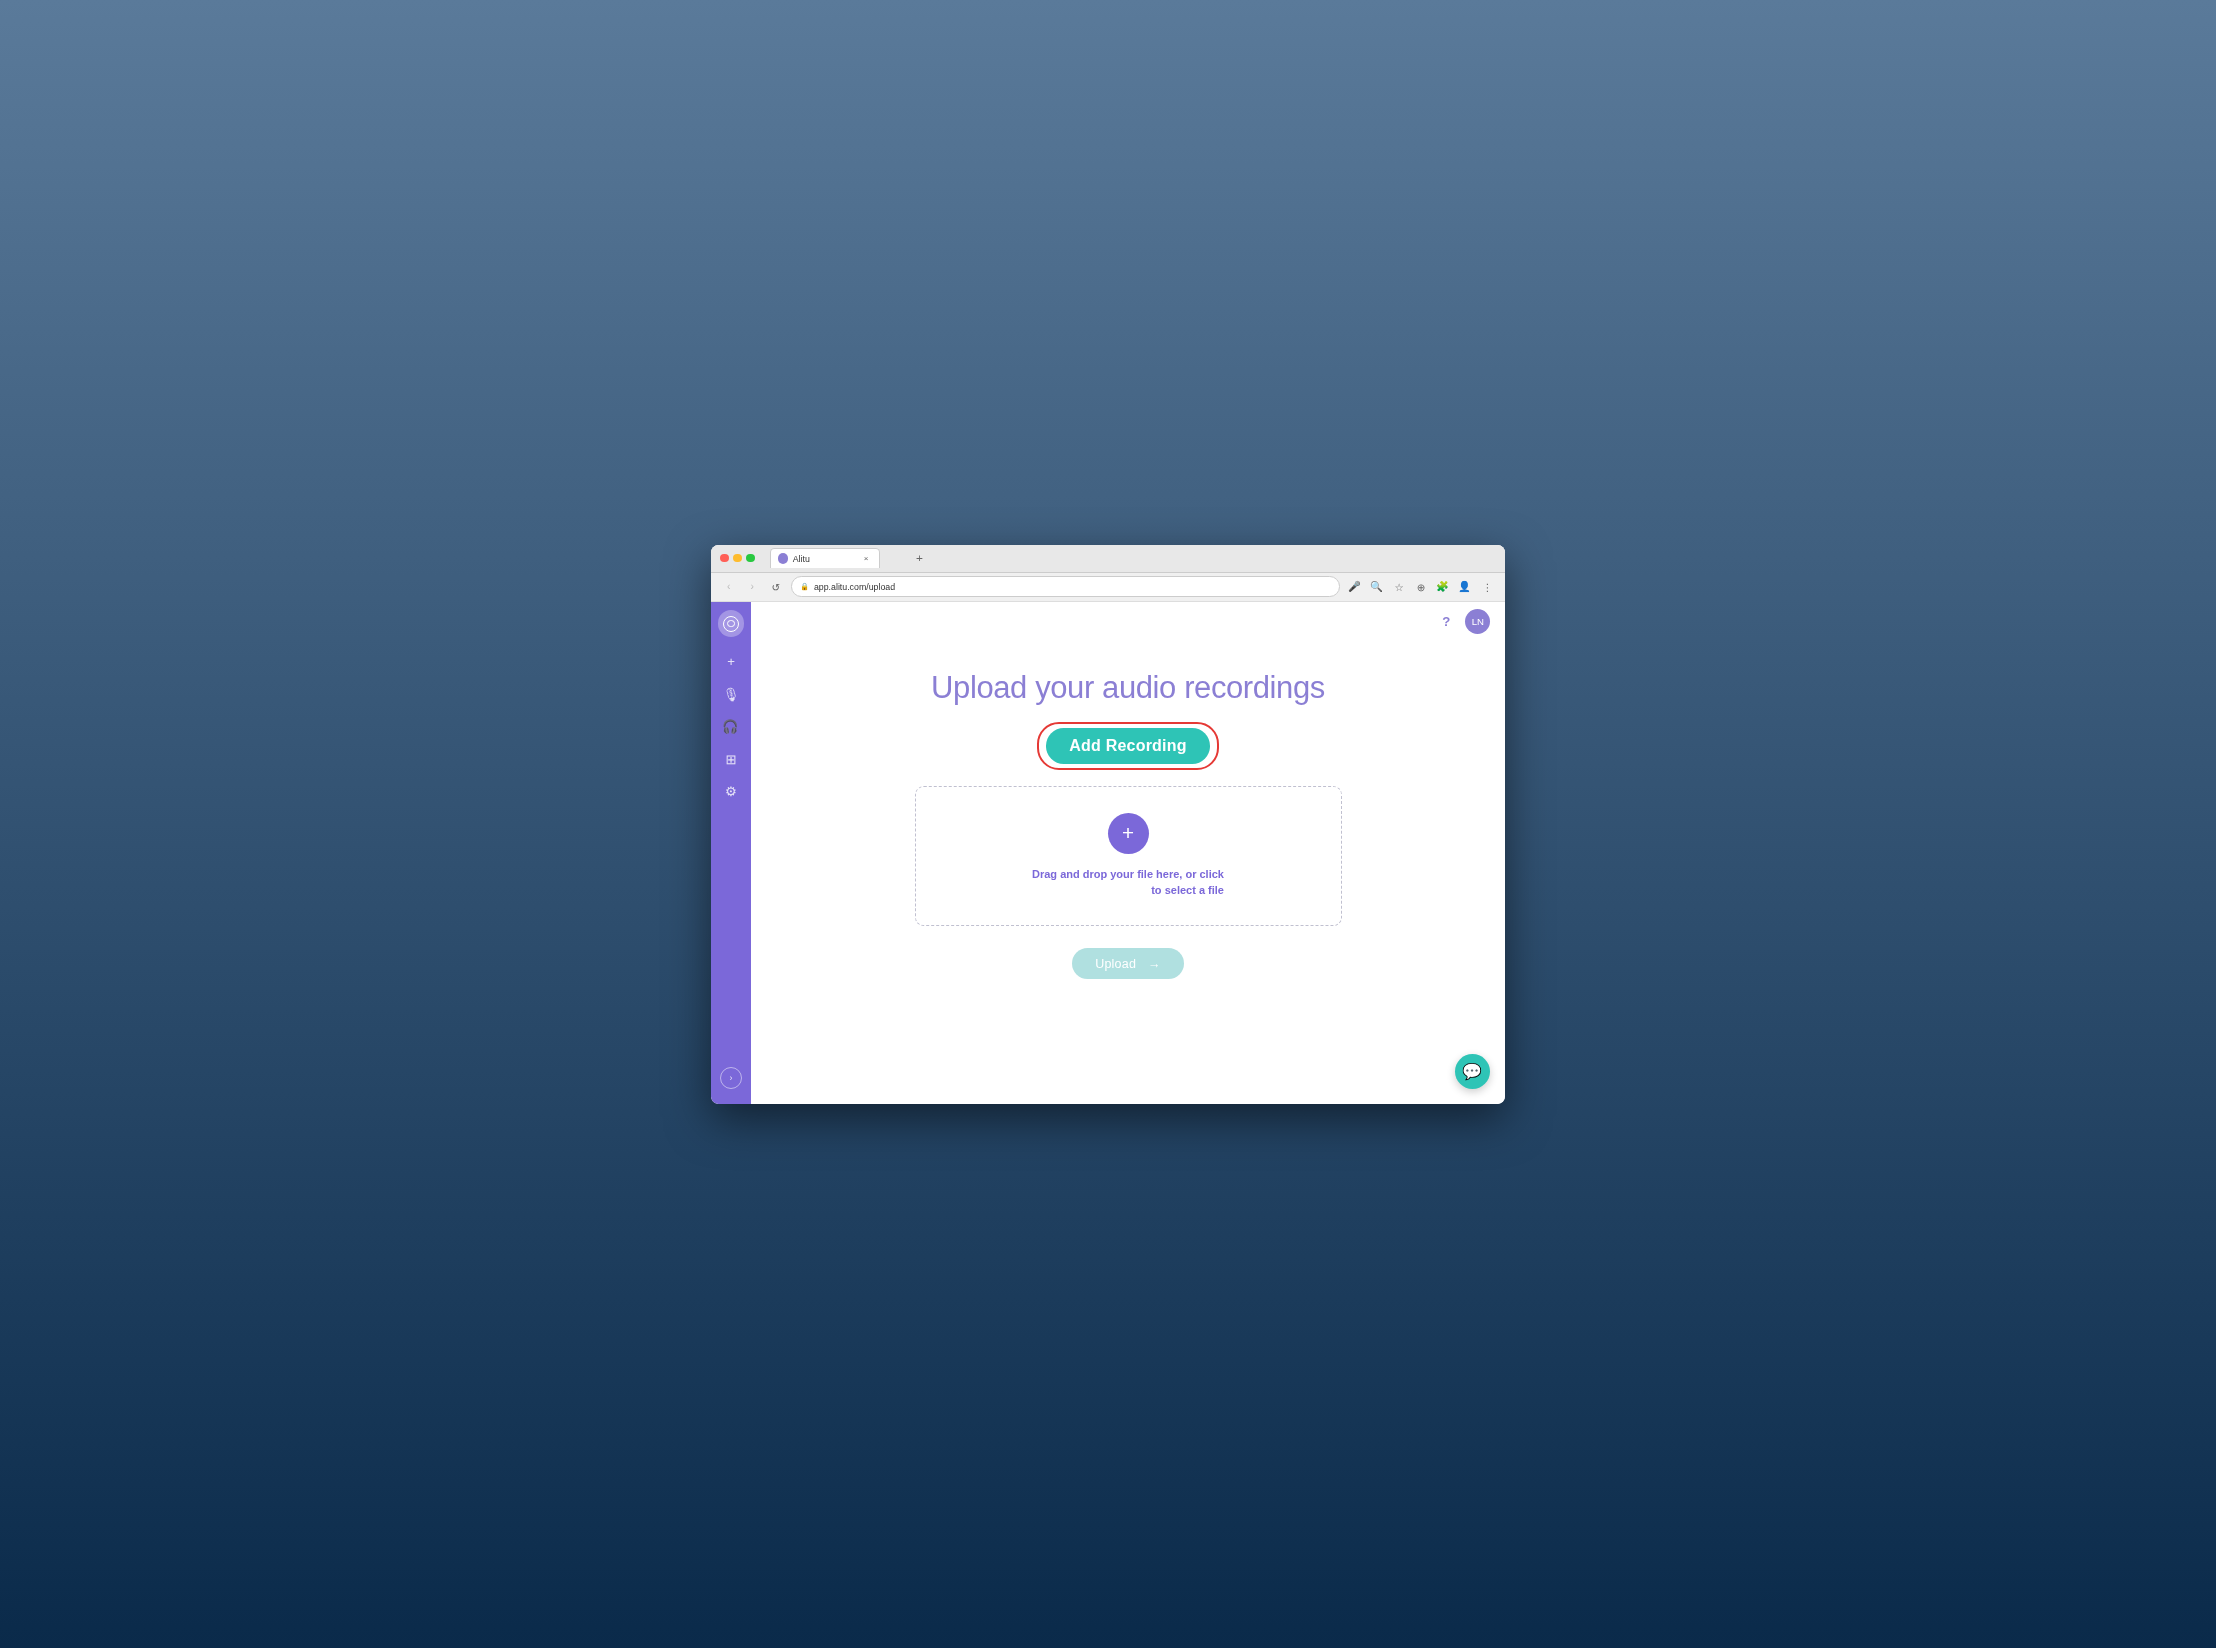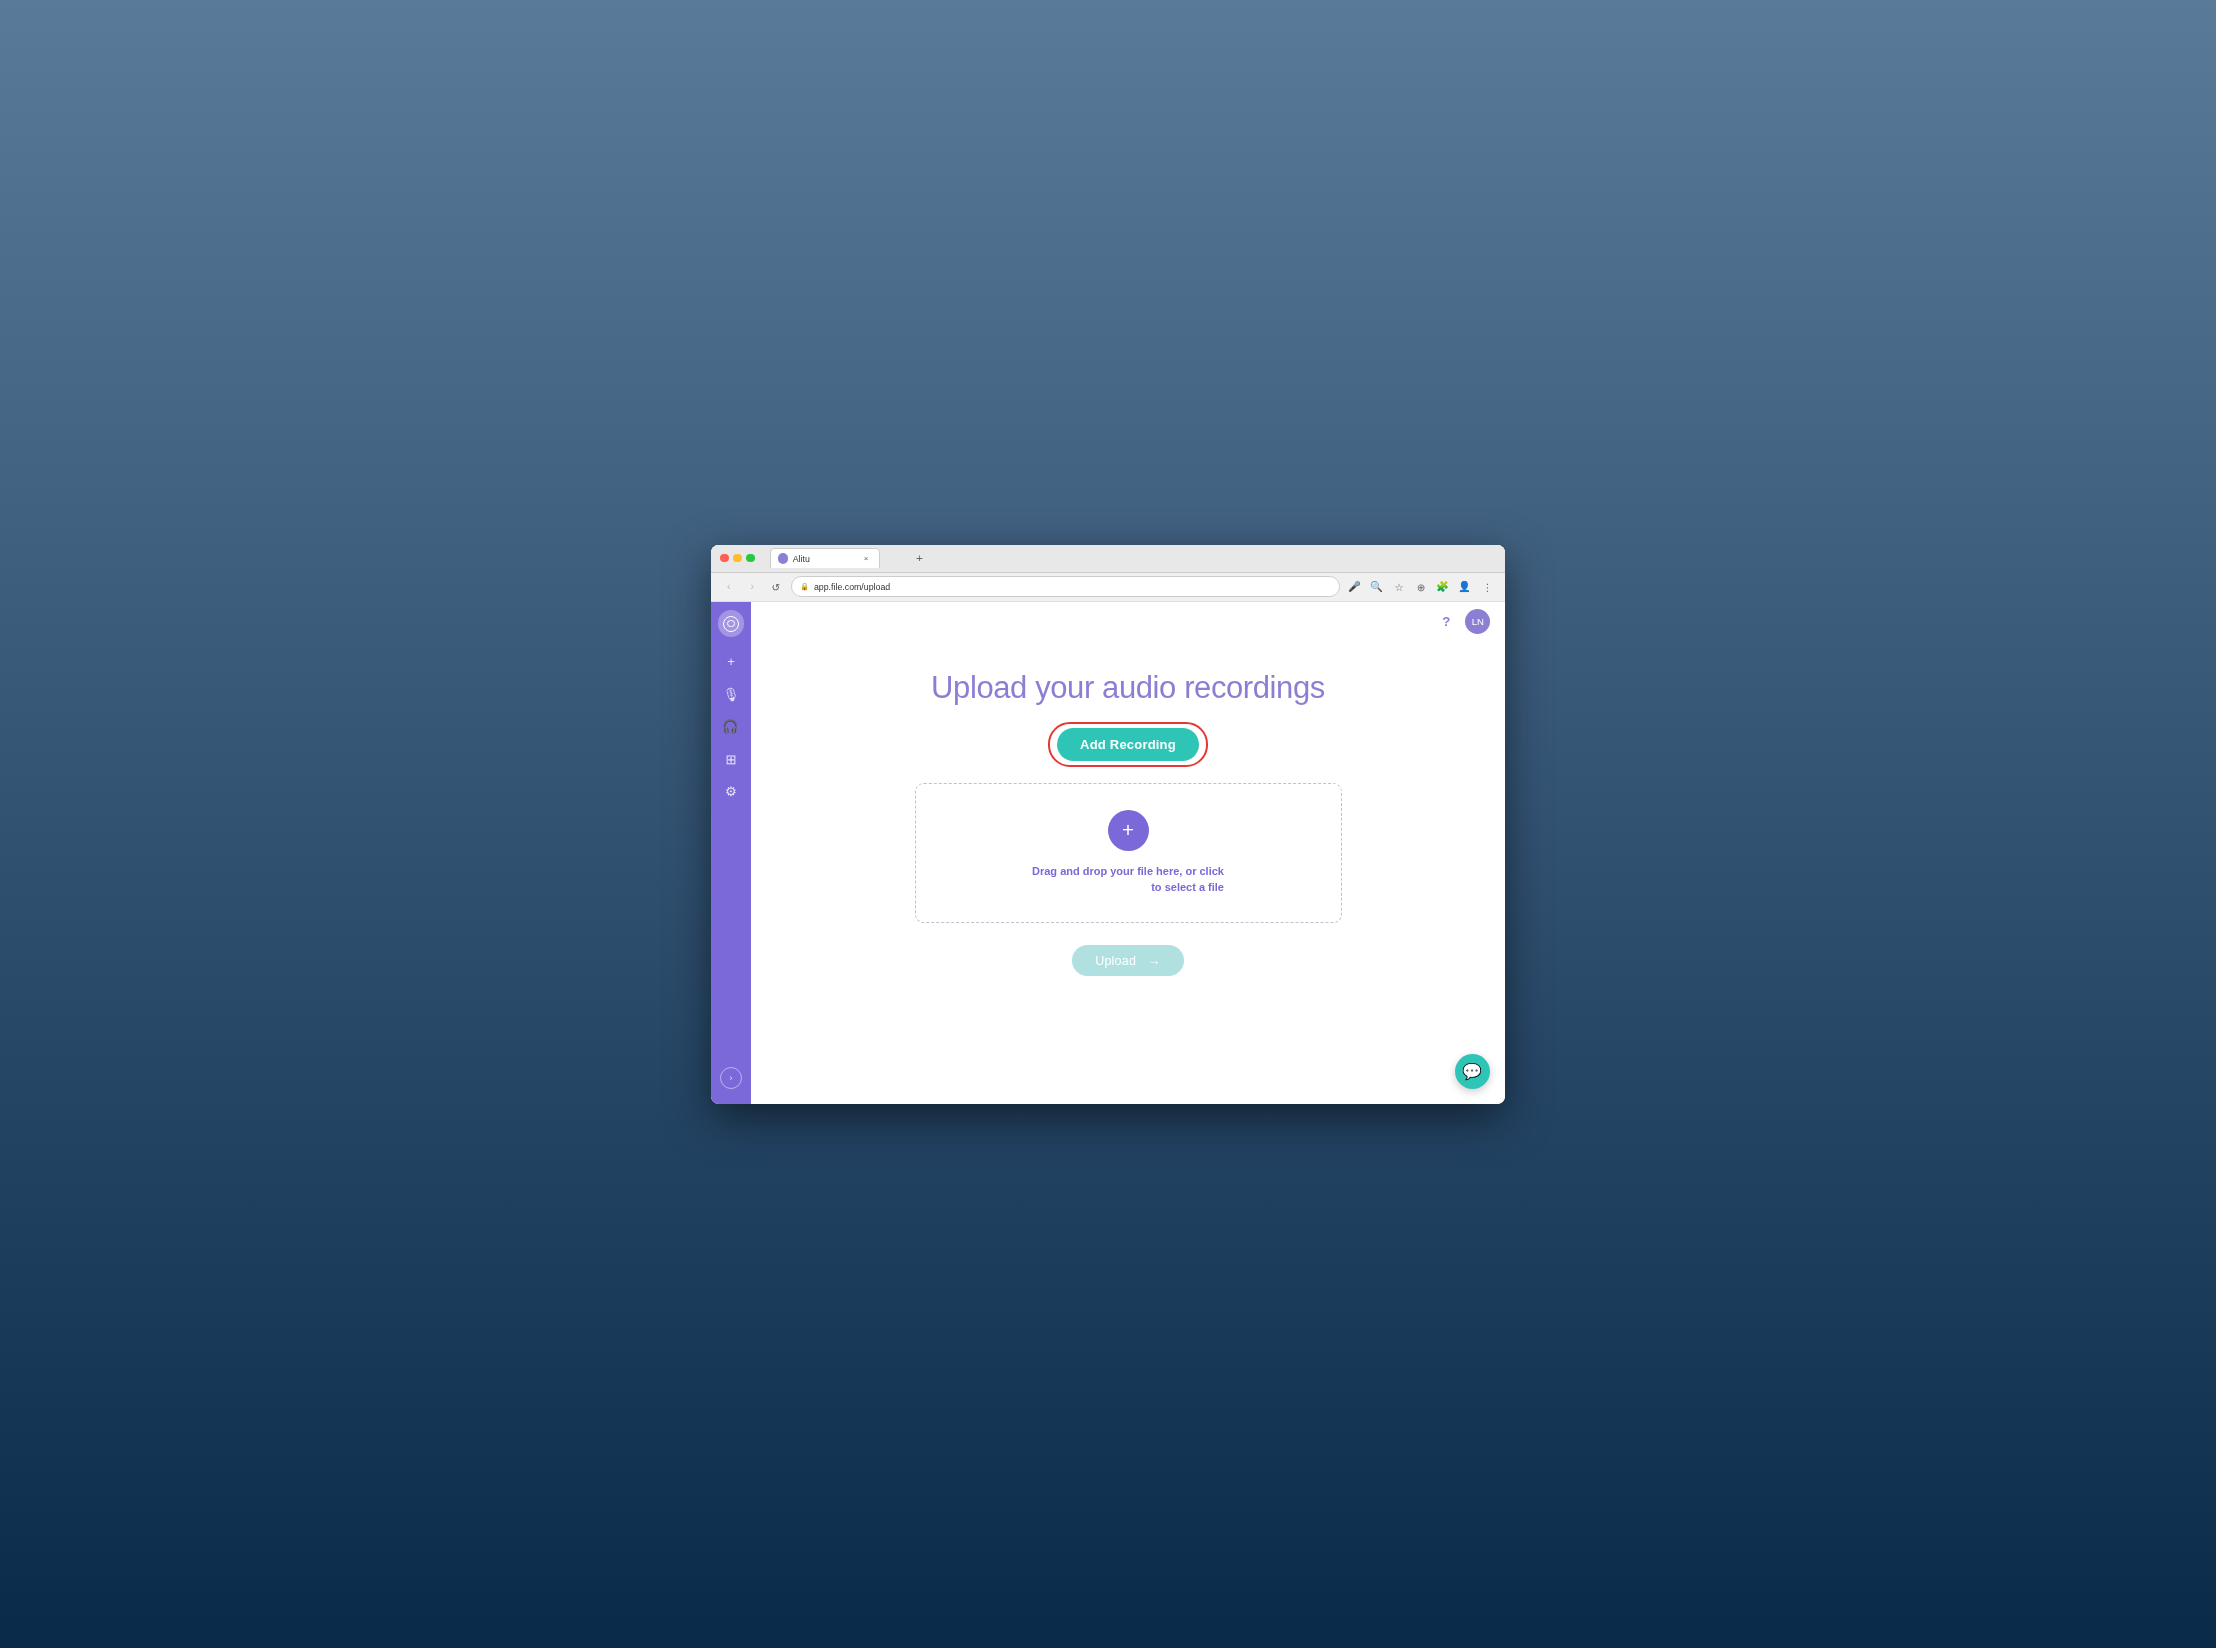--- a/index.html
+++ b/index.html
@@ -349,21 +349,21 @@
       border-radius: 22px;
       pointer-events: none;
     }
 
     .add-recording-btn {
       background: #2ec4b6;
       color: #fff;
       border: none;
       border-radius: 17.7px;
       padding: 8.8px 23.5px;
-      font-size: 13px;
+      font-size: 16px;
       font-weight: 600;
       cursor: pointer;
       letter-spacing: 0.2px;
     }
 
     
     .drop-zone {
       width: 427px;
       min-height: 140px;
       border: 1.5px dashed #c0c0d0;
@@ -462,21 +462,21 @@
       <div class="tab-new">+</div>
     </div>
   </div>
 
   <div class="browser-addressbar">
     <div class="nav-btn disabled">‹</div>
     <div class="nav-btn disabled">›</div>
     <div class="nav-btn">↺</div>
     <div class="address-input">
       <span class="address-lock">🔒</span>
-      <span class="address-text">app.file.com/upload</span>
+      <span class="address-text">app.alitu.com/upload</span>
     </div>
     <div class="toolbar-icons">
       <div class="toolbar-icon">🎤</div>
       <div class="toolbar-icon">🔍</div>
       <div class="toolbar-icon">☆</div>
       <div class="toolbar-icon">⊕</div>
       <div class="toolbar-icon">🧩</div>
       <div class="toolbar-icon">👤</div>
       <div class="toolbar-icon">⋮</div>
     </div>

